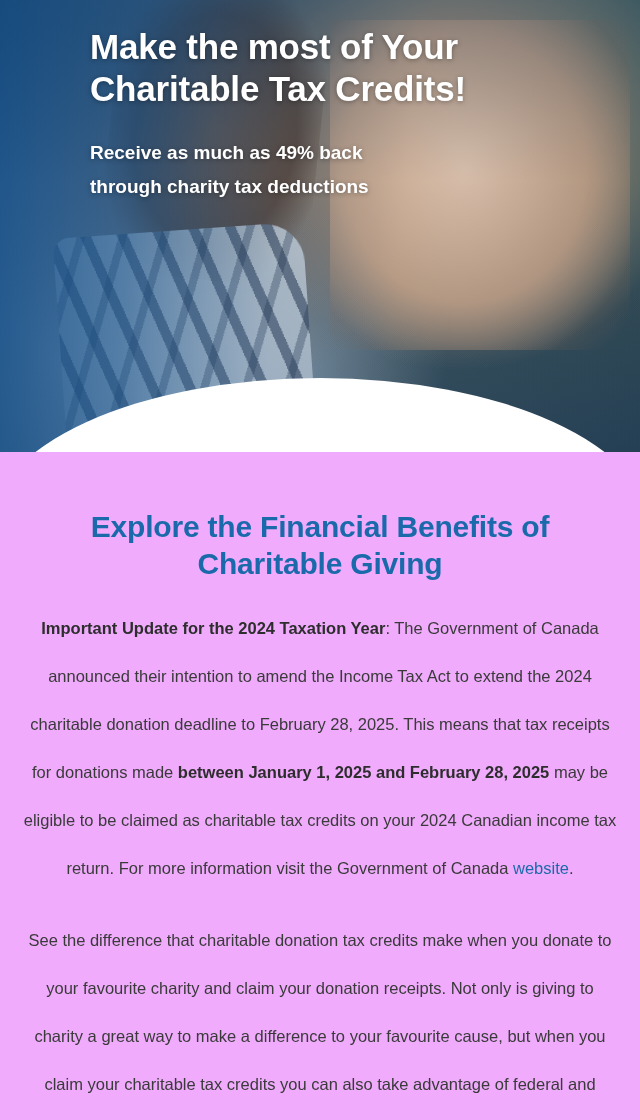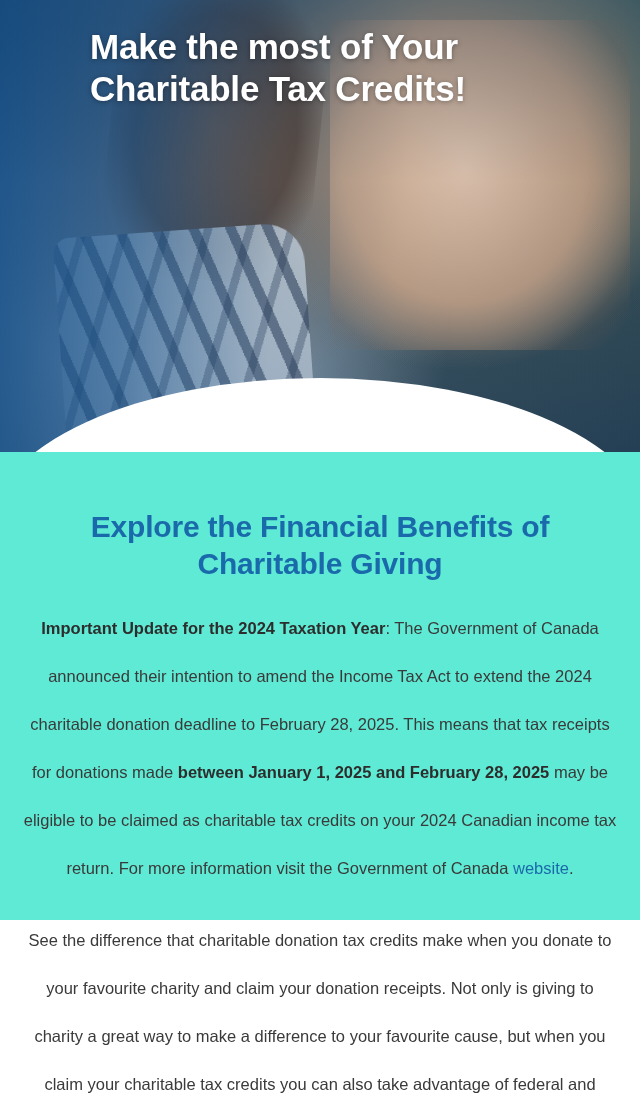--- a/index.html
+++ b/index.html
@@ -7,22 +7,22 @@
     width: 640px;
     height: 1120px;
     background: #ffffff;
     font-family: "Liberation Sans", sans-serif;
     overflow: hidden;
   }
 
   .page {
     position: relative;
     width: 640px;
-    height: 920px;
-    background: #5eead4;
+    height: 1120px;
+    background: #f0abfc;
   }
 
   
   .hero {
     position: relative;
     width: 640px;
     height: 452px;
     overflow: hidden;
     background: #2e4d63;
   }
@@ -157,20 +157,21 @@
   <section class="hero">
     <div class="hero-photo"></div>
     <div class="hero-hair"></div>
     <div class="hero-face"></div>
     <div class="hero-knit"></div>
     <div class="hero-overlay"></div>
     <div class="hero-overlay2"></div>
 
     <div class="hero-text">
       <h1 class="hero-title">Make the most of Your Charitable Tax Credits!</h1>
+      <p class="hero-sub">Receive as much as 49% back through charity tax deductions</p>
     </div>
 
     <div class="hero-curve"></div>
   </section>
 
   <main class="content">
     <h2 class="section-title">Explore the Financial Benefits of Charitable Giving</h2>
 
     <p class="body-copy">
       <b>Important Update for the 2024 Taxation Year</b><span>: The Government of Canada announced their intention to amend the Income Tax Act to extend the 2024 charitable donation deadline to February 28, 2025. This means that tax receipts for donations made </span><b>between January 1, 2025 and February 28, 2025</b><span> may be eligible to be claimed as charitable tax credits on your 2024 Canadian income tax return. For more information visit the Government of Canada </span><a class="link" href="#">website</a><span>.</span>

